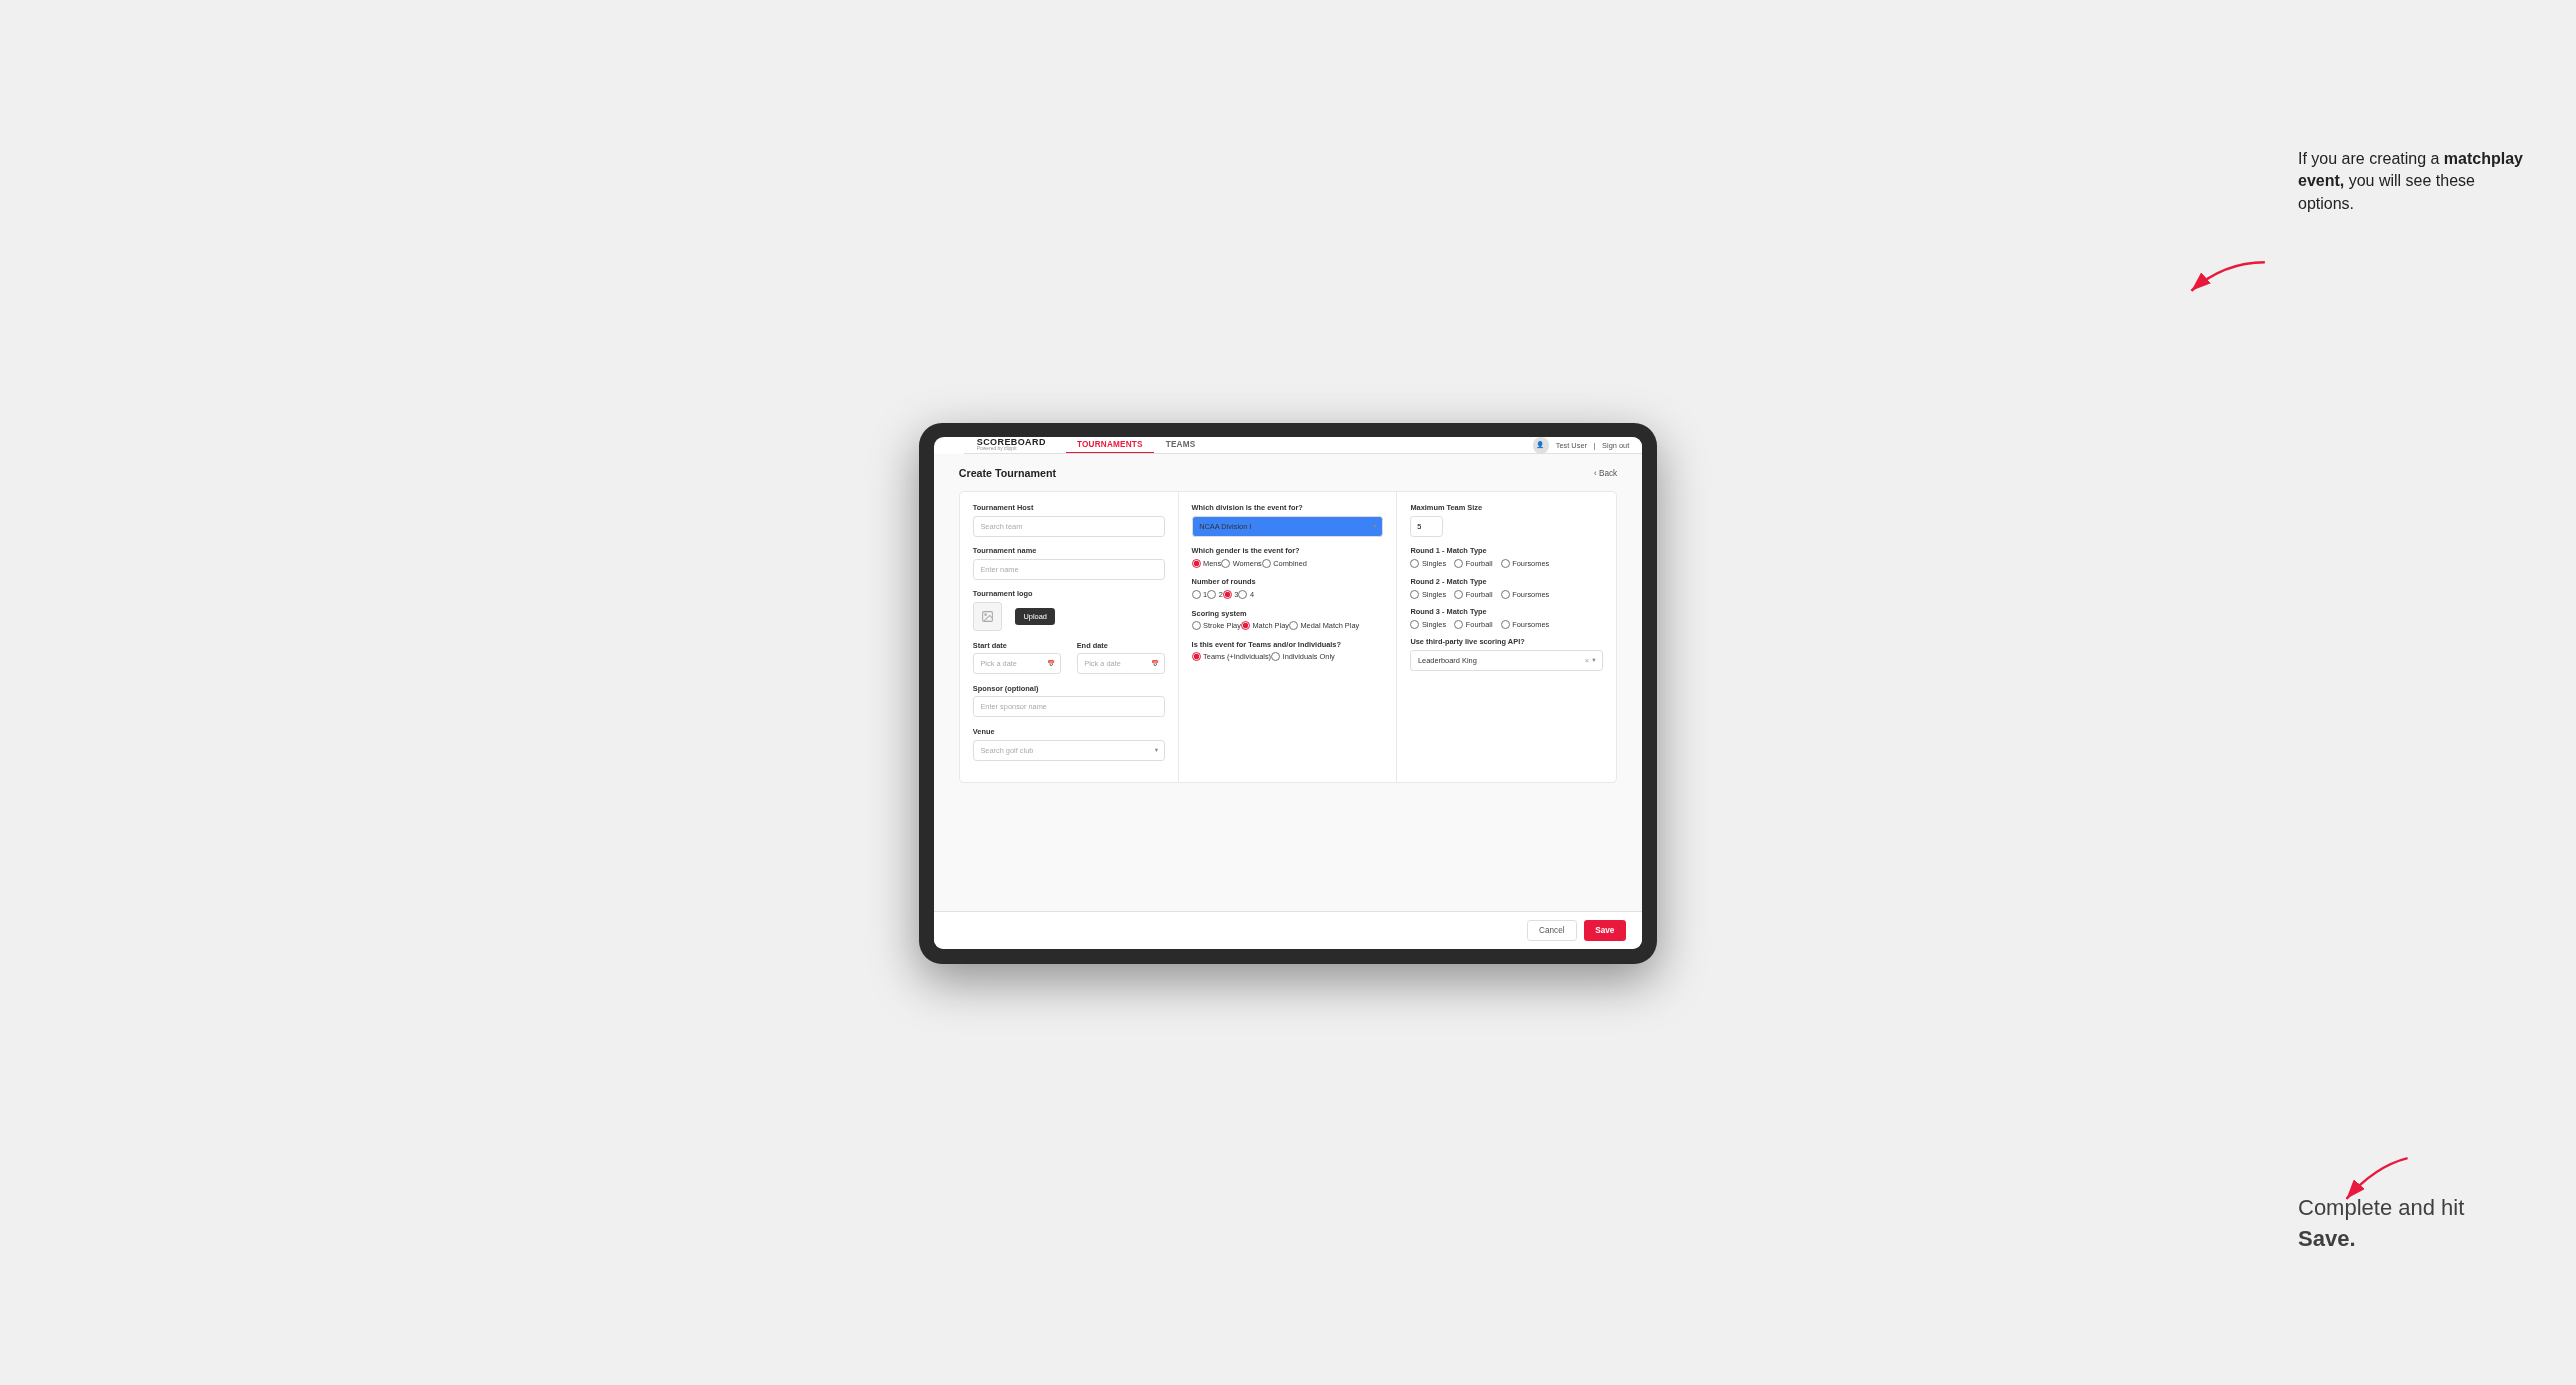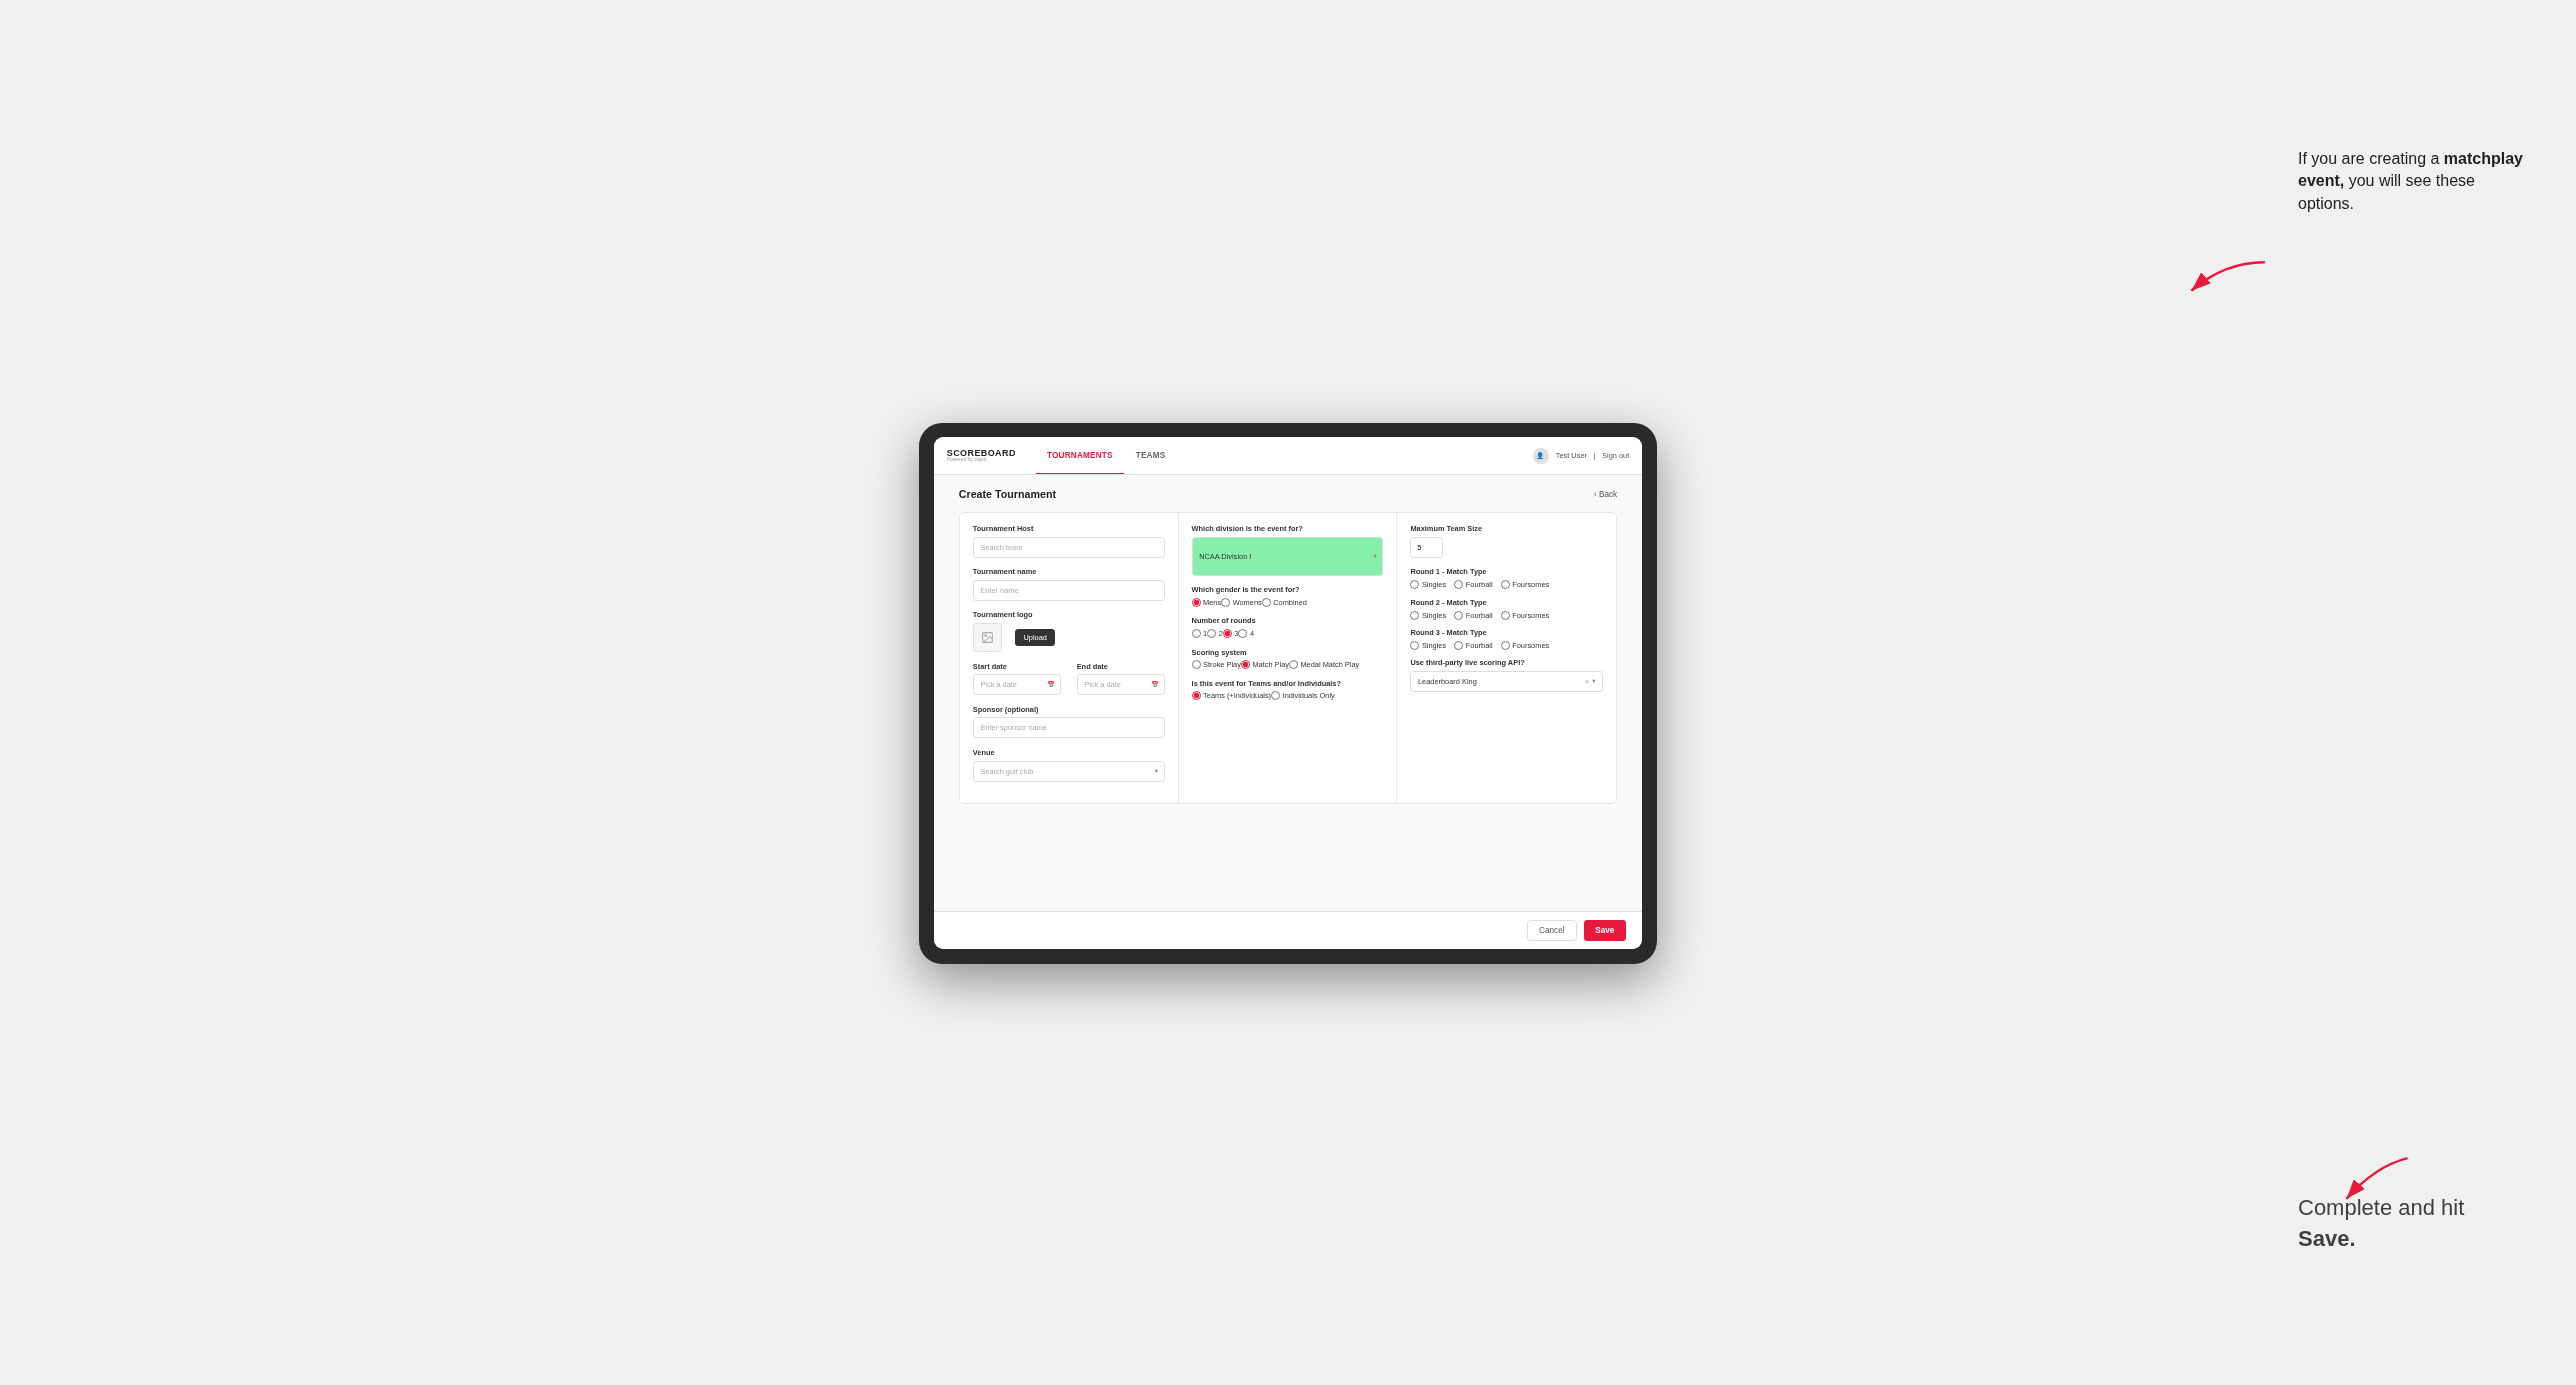--- a/index.html
+++ b/index.html
@@ -36,22 +36,23 @@
       flex-direction: column;
     }
 
     
     .top-nav {
       background: #fff;
       border-bottom: 0.8px solid #e0e0e0;
       display: flex;
       align-items: center;
       padding: 0 13px;
-      height: 38px;
+      height: 17px;
       flex-shrink: 0;
+      margin-left: 30px;
     }
 
     .logo-area {
       display: flex;
       flex-direction: column;
       margin-right: 19.7px;
     }
 
     .logo-text {
       font-size: 9px;
@@ -193,28 +194,28 @@
       outline: none;
       background: #fff;
     }
 
     .field-input::placeholder {
       color: #aaa;
     }
 
     .field-select {
       width: 100%;
-      height: 39px;
+      height: 21px;
       border: 0.8px solid #ddd;
       border-radius: 3.3px;
       padding: 0 6.6px;
       font-size: 7.4px;
       color: #333;
       outline: none;
-      background: #86efac;
+      background: #3b82f6;
       appearance: none;
       -webkit-appearance: none;
       cursor: pointer;
     }
 
     .select-wrapper {
       position: relative;
     }
 
     .select-wrapper::after {

